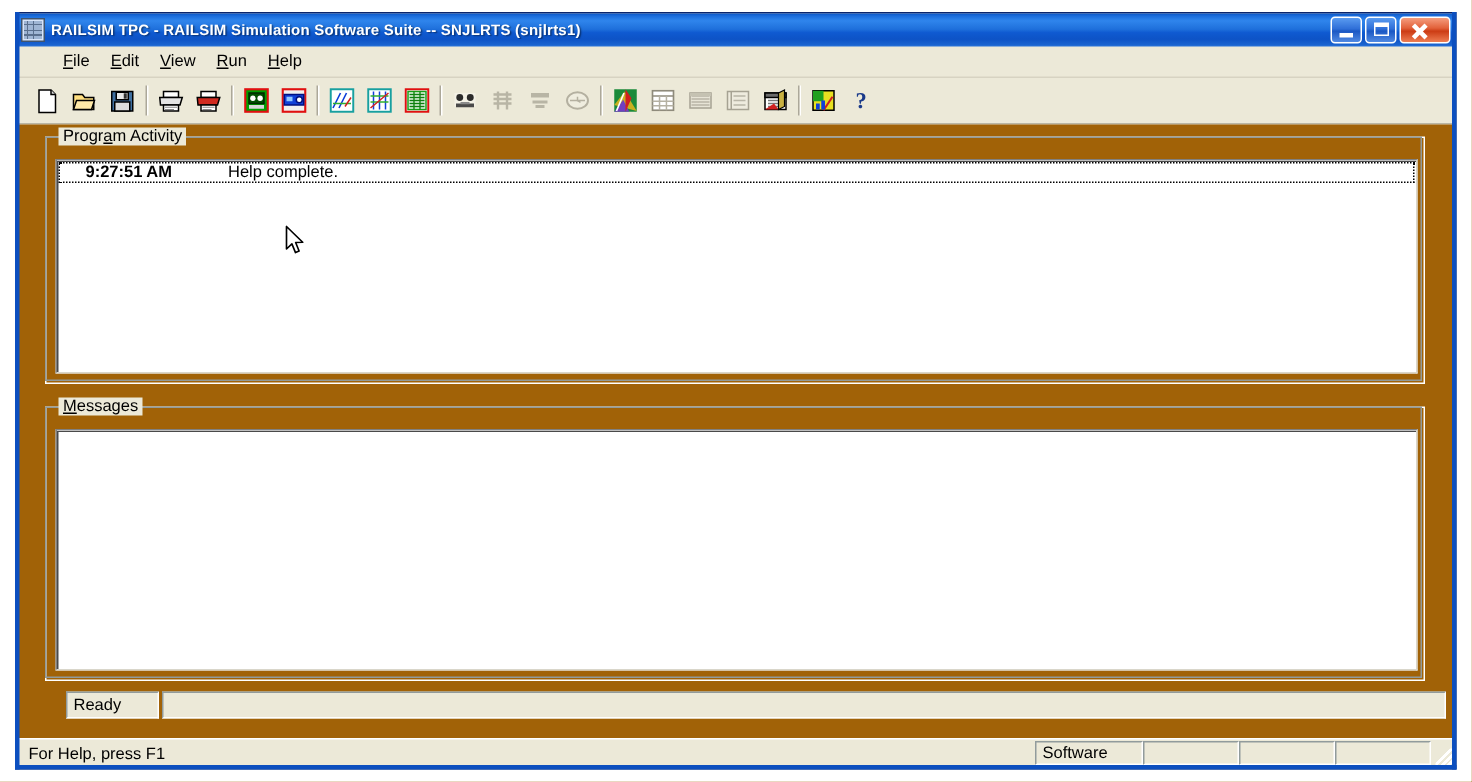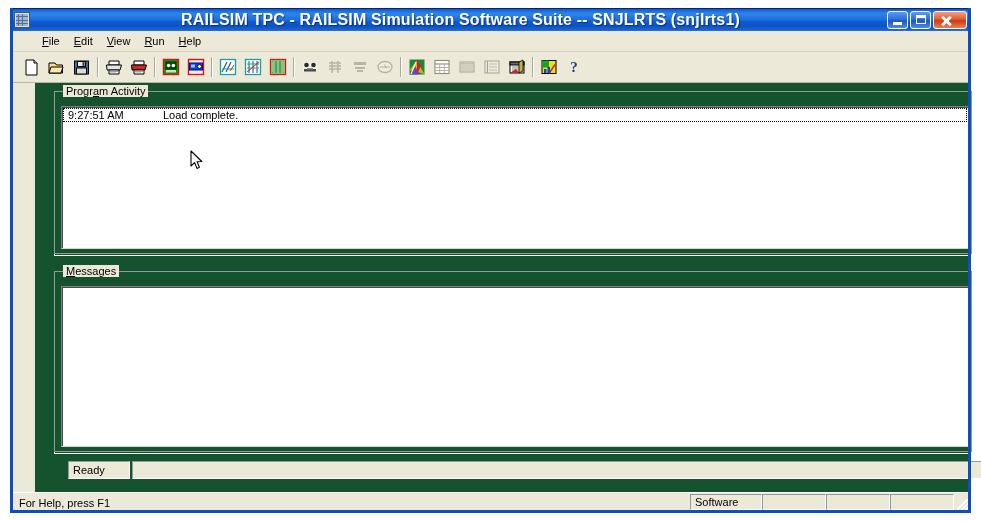--- a/index.html
+++ b/index.html
@@ -54,28 +54,27 @@
     background:
       linear-gradient(to right, transparent 2px, #5a6f8e 2px, #5a6f8e 3px, transparent 3px),
       linear-gradient(to right, transparent 6px, #5a6f8e 6px, #5a6f8e 7px, transparent 7px),
       linear-gradient(to bottom, transparent 2px, #5a6f8e 2px, #5a6f8e 3px, transparent 3px),
       linear-gradient(to bottom, transparent 6px, #5a6f8e 6px, #5a6f8e 7px, transparent 7px),
       linear-gradient(to bottom, transparent 9px, #5a6f8e 9px, #5a6f8e 10px, transparent 10px),
       #9fb5d4;
   }
   .title-text {
     color: #ffffff;
-    font-size: 16px;
+    font-size: 10px;
     font-weight: bold;
     letter-spacing: 0.15px;
     text-shadow: 1px 1px 1px rgba(0,0,0,0.45);
     white-space: nowrap;
     flex: 1;
     overflow: hidden;
-    text-align: center;
   }
   .win-btns { display: flex; gap: 2px; align-items: center; margin-right: 1px; }
   .win-btn {
     width: 21px; height: 18px;
     border: 1px solid #ffffff;
     border-radius: 3px;
     box-sizing: border-box;
     position: relative;
     background: linear-gradient(to bottom, #5a9bf0 0%, #2f6fd8 45%, #1b58c4 55%, #5089e2 100%);
   }
@@ -138,24 +137,23 @@
     position: relative;
     flex: none;
     background: #ece9d8;
     display: flex; align-items: center; justify-content: center;
   }
   .tbtn svg { display: block; }
 
   
   .client {
     flex: 1;
-    background: #14532d;
+    background: #a16207;
     position: relative;
     padding: 0;
-    margin-left: 24px;
   }
   .groupbox {
     position: absolute;
     border: 1px solid #ffffff;
     border-top-color: #ffffff;
     box-sizing: border-box;
   }
   .groupbox .gb-frame {
     position: absolute; left: -1px; top: -1px; right: 1px; bottom: 1px;
     border: 1px solid #919b9c;
@@ -192,21 +190,21 @@
     height: 14px;
     display: flex;
     align-items: center;
     font-size: 11px;
     color: #000;
     margin: 1px 1px 0 1px;
     outline: 1px dotted #000;
     outline-offset: -1px;
     box-sizing: border-box;
   }
-  .list-col-time { width: 95px; padding-left: 5px; white-space: nowrap; }
+  .list-col-time { width: 95px; padding-left: 18px; white-space: nowrap; font-weight: bold; }
   .list-col-msg  { flex: 1; white-space: nowrap; }
 
   
   .inner-status {
     position: absolute;
     height: 18px;
     display: flex; align-items: stretch;
     font-size: 11px;
     padding-left: 14px;
   }
@@ -541,21 +539,21 @@
     </div>
 
     <div class="client">
 
       <div class="groupbox" style="left:19px; top:8px; width:920px; height:165px;">
         <div class="gb-frame"></div>
         <div class="gb-label">Progr<u>a</u>m Activity</div>
         <div class="listbox sunken" style="left:6px; top:14px; width:908px; height:143px;">
           <div class="list-row">
             <span class="list-col-time">9:27:51 AM</span>
-            <span class="list-col-msg">Load complete.</span>
+            <span class="list-col-msg">Help complete.</span>
           </div>
         </div>
       </div>
 
       <div class="groupbox" style="left:19px; top:188px; width:920px; height:183px;">
         <div class="gb-frame"></div>
         <div class="gb-label"><u>M</u>essages</div>
         <div class="listbox sunken" style="left:6px; top:14px; width:908px; height:161px;"></div>
       </div>
 

